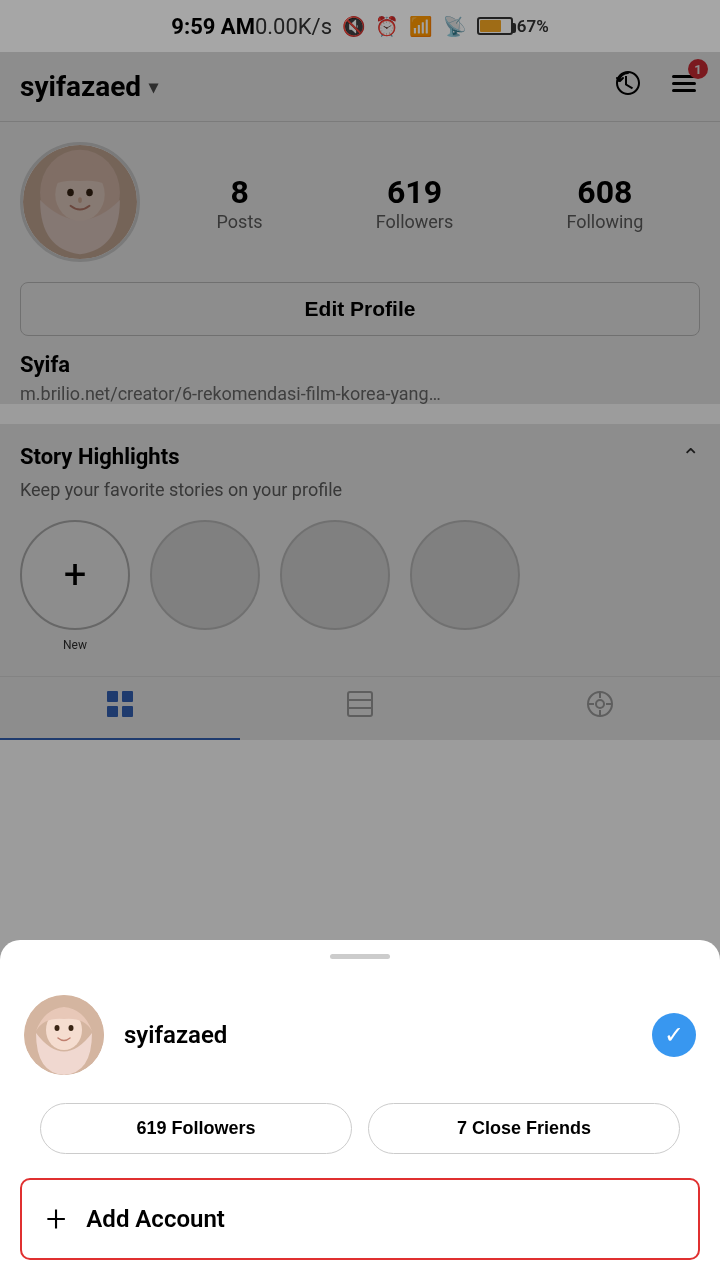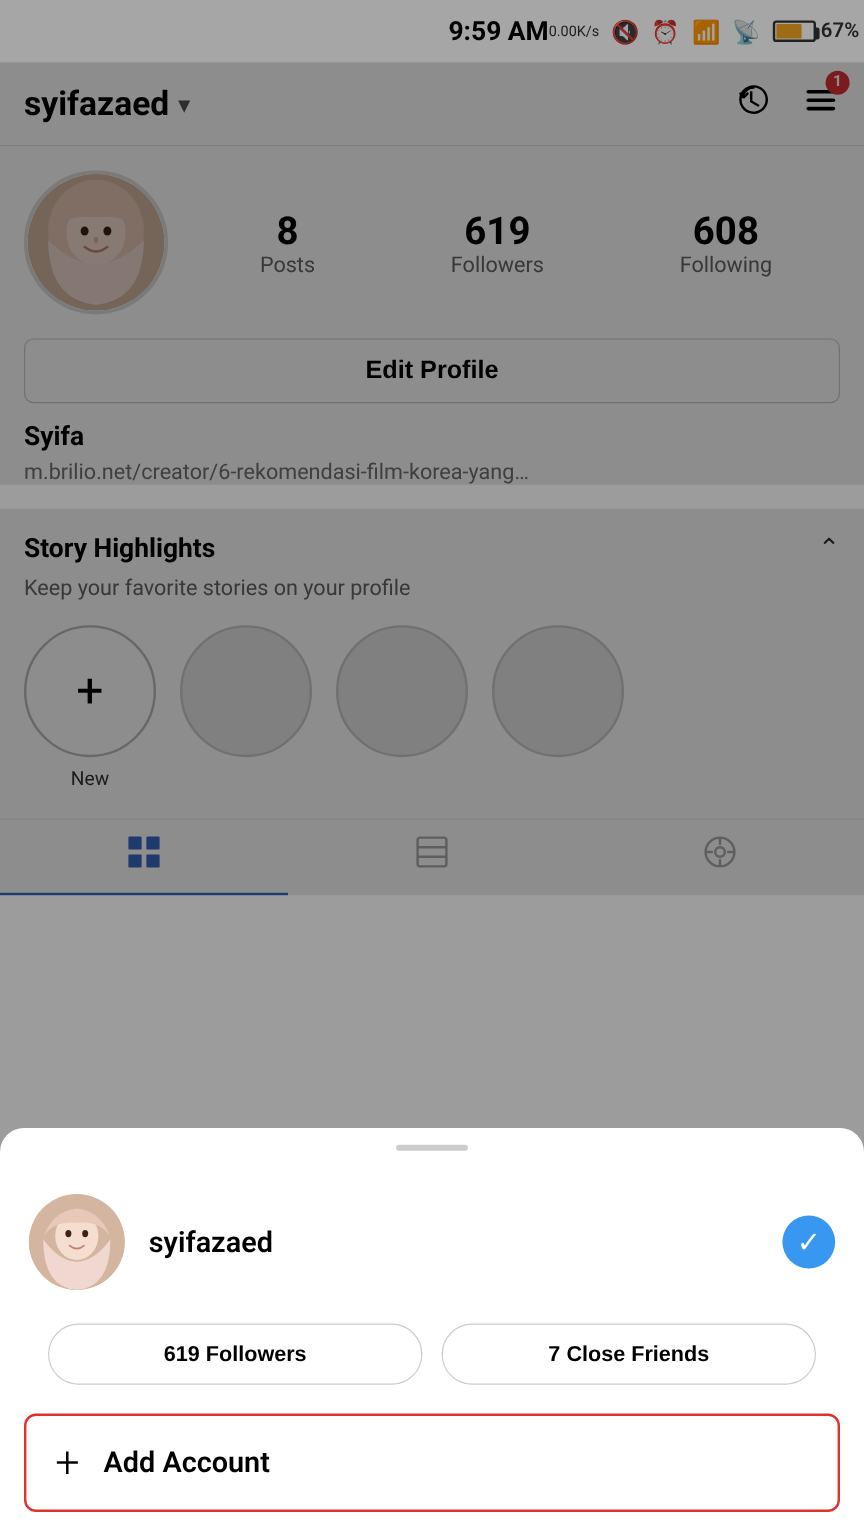--- a/index.html
+++ b/index.html
@@ -11,22 +11,22 @@
       background: #f0f0f0;
       overflow-x: hidden;
     }
 
     
     .status-bar {
       background: #fff;
       height: 52px;
       display: flex;
       align-items: center;
-      justify-content: flex-end;
-      padding: 0 4px;
+      justify-content: center;
+      padding: 0 37px;
       font-size: 22px;
       font-weight: 600;
     }
     .status-bar-left { font-size: 22px; font-weight: 700; }
     .status-bar-right {
       display: flex;
       align-items: center;
       gap: 10px;
       font-size: 18px;
       color: #333;
@@ -219,21 +219,21 @@
     .highlight-circle.new-btn {
       background: #fff;
       border: 2px solid #bbb;
     }
     .plus-icon {
       font-size: 40px;
       color: #000;
       line-height: 1;
     }
     .highlight-label {
-      font-size: 16px;
+      font-size: 12px;
       color: #333;
     }
 
     
     .tabs-row {
       background: #fff;
       display: flex;
       border-top: 1px solid #eee;
       height: 64px;
     }
@@ -354,21 +354,21 @@
     .person-svg {
       width: 100%; height: 100%;
     }
   </style>
 </head>
 <body>
 
 <div class="status-bar">
   <span class="status-bar-left">9:59 AM</span>
   <div class="status-bar-right">
-    <span style="font-size:12px;color:#333;font-weight:400;">0.00K/s</span>
+    <span style="font-size:22px;color:#333;font-weight:400;">0.00K/s</span>
     <span style="font-size:19px;">🔇</span>
     <span style="font-size:19px;">⏰</span>
     <span style="font-size:19px;">📶</span>
     <span style="font-size:19px;">📡</span>
     <div class="battery-icon">
       <div class="battery-body">
         <div class="battery-fill"></div>
       </div>
       <span style="font-size:17px;font-weight:600;">67%</span>
     </div>

